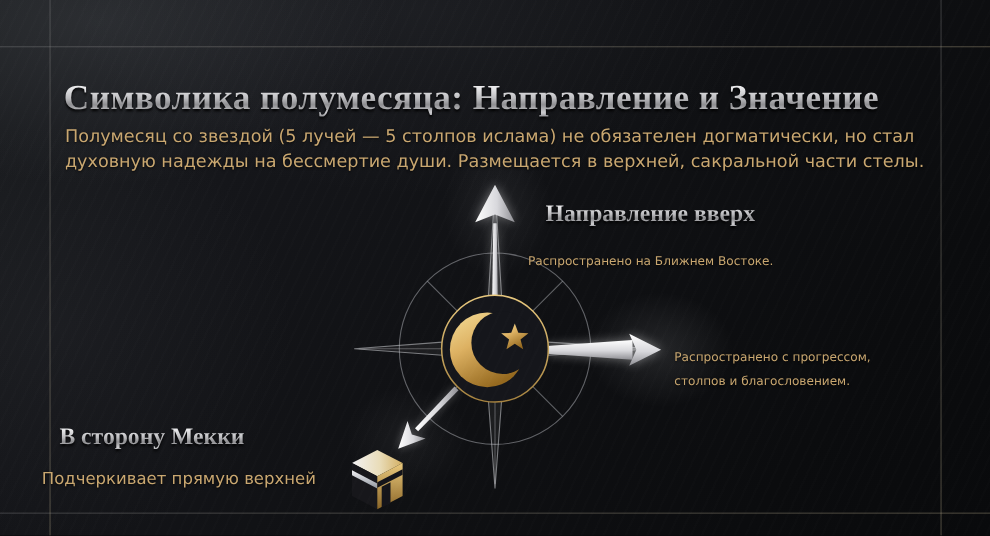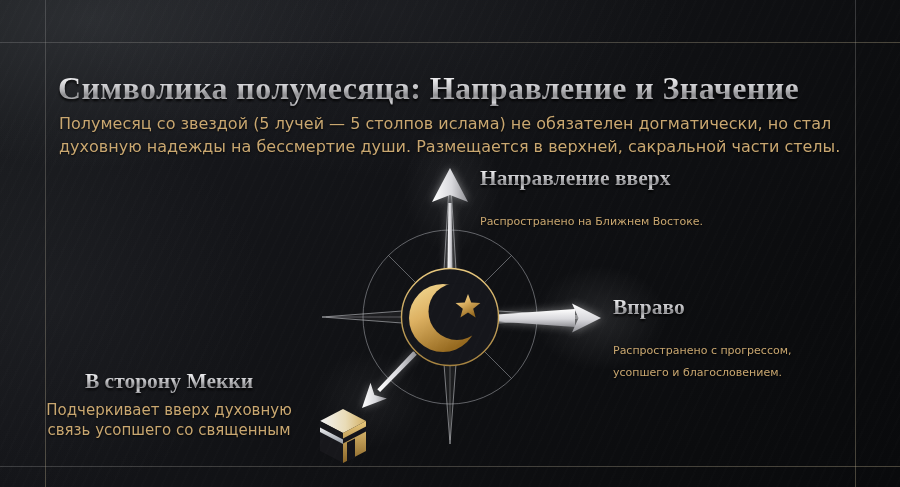--- a/index.html
+++ b/index.html
@@ -64,34 +64,34 @@
     text-shadow: 0 1px 2px rgba(0,0,0,0.7);
     margin-top: 11px;
   }
   .page-subtitle div { white-space: nowrap; }
 
   .dir-block { position: absolute; }
   .dir-title {
     font-size: 21.5px;
     line-height: 26px;
     white-space: nowrap;
-    margin: 0;
+    margin: 16px;
   }
   .dir-desc {
     margin-top: 20px;
     font-size: 11px;
     line-height: 22px;
     color: #c9a770;
     text-shadow: 0 1px 2px rgba(0,0,0,0.7);
   }
   .dir-desc div { white-space: nowrap; }
 
   #dir-up    { left: 480px; top: 165px; }
   #dir-right { left: 613px; top: 294px; }
-  #dir-mecca { left: 38px;  top: 368px; width: 262px; text-align: center; }
+  #dir-mecca { left: 38px;  top: 368px; width: 262px; text-align: left; }
   #dir-mecca .dir-desc { line-height: 19.5px; font-size: 15px; margin-top: 7px; }
 
   svg.diagram { position: absolute; left: 0; top: 0; pointer-events: none; }
   .glow   { filter: drop-shadow(0 0 5px rgba(255,255,255,0.40)); }
   .glow-s { filter: drop-shadow(0 0 4px rgba(255,255,255,0.28)); }
 </style>
 </head>
 <body>
 
 <div id="canvas">
@@ -194,28 +194,26 @@
   </div>
 
   <div class="dir-block" id="dir-up">
     <h3 class="dir-title metallic">Направление вверх</h3>
     <div class="dir-desc">
       <div>Распространено на Ближнем Востоке.</div>
     </div>
   </div>
 
   <div class="dir-block" id="dir-right">
-    <h3 class="dir-title metallic">Вправо</h3>
     <div class="dir-desc">
       <div>Распространено с прогрессом,</div>
-      <div>усопшего и благословением.</div>
+      <div>столпов и благословением.</div>
     </div>
   </div>
 
   <div class="dir-block" id="dir-mecca">
     <h3 class="dir-title metallic">В сторону Мекки</h3>
     <div class="dir-desc">
-      <div>Подчеркивает вверх духовную</div>
-      <div>связь усопшего со священным</div>
+      <div>Подчеркивает прямую верхней</div>
     </div>
   </div>
 
 </div>
 
 </body></html>

